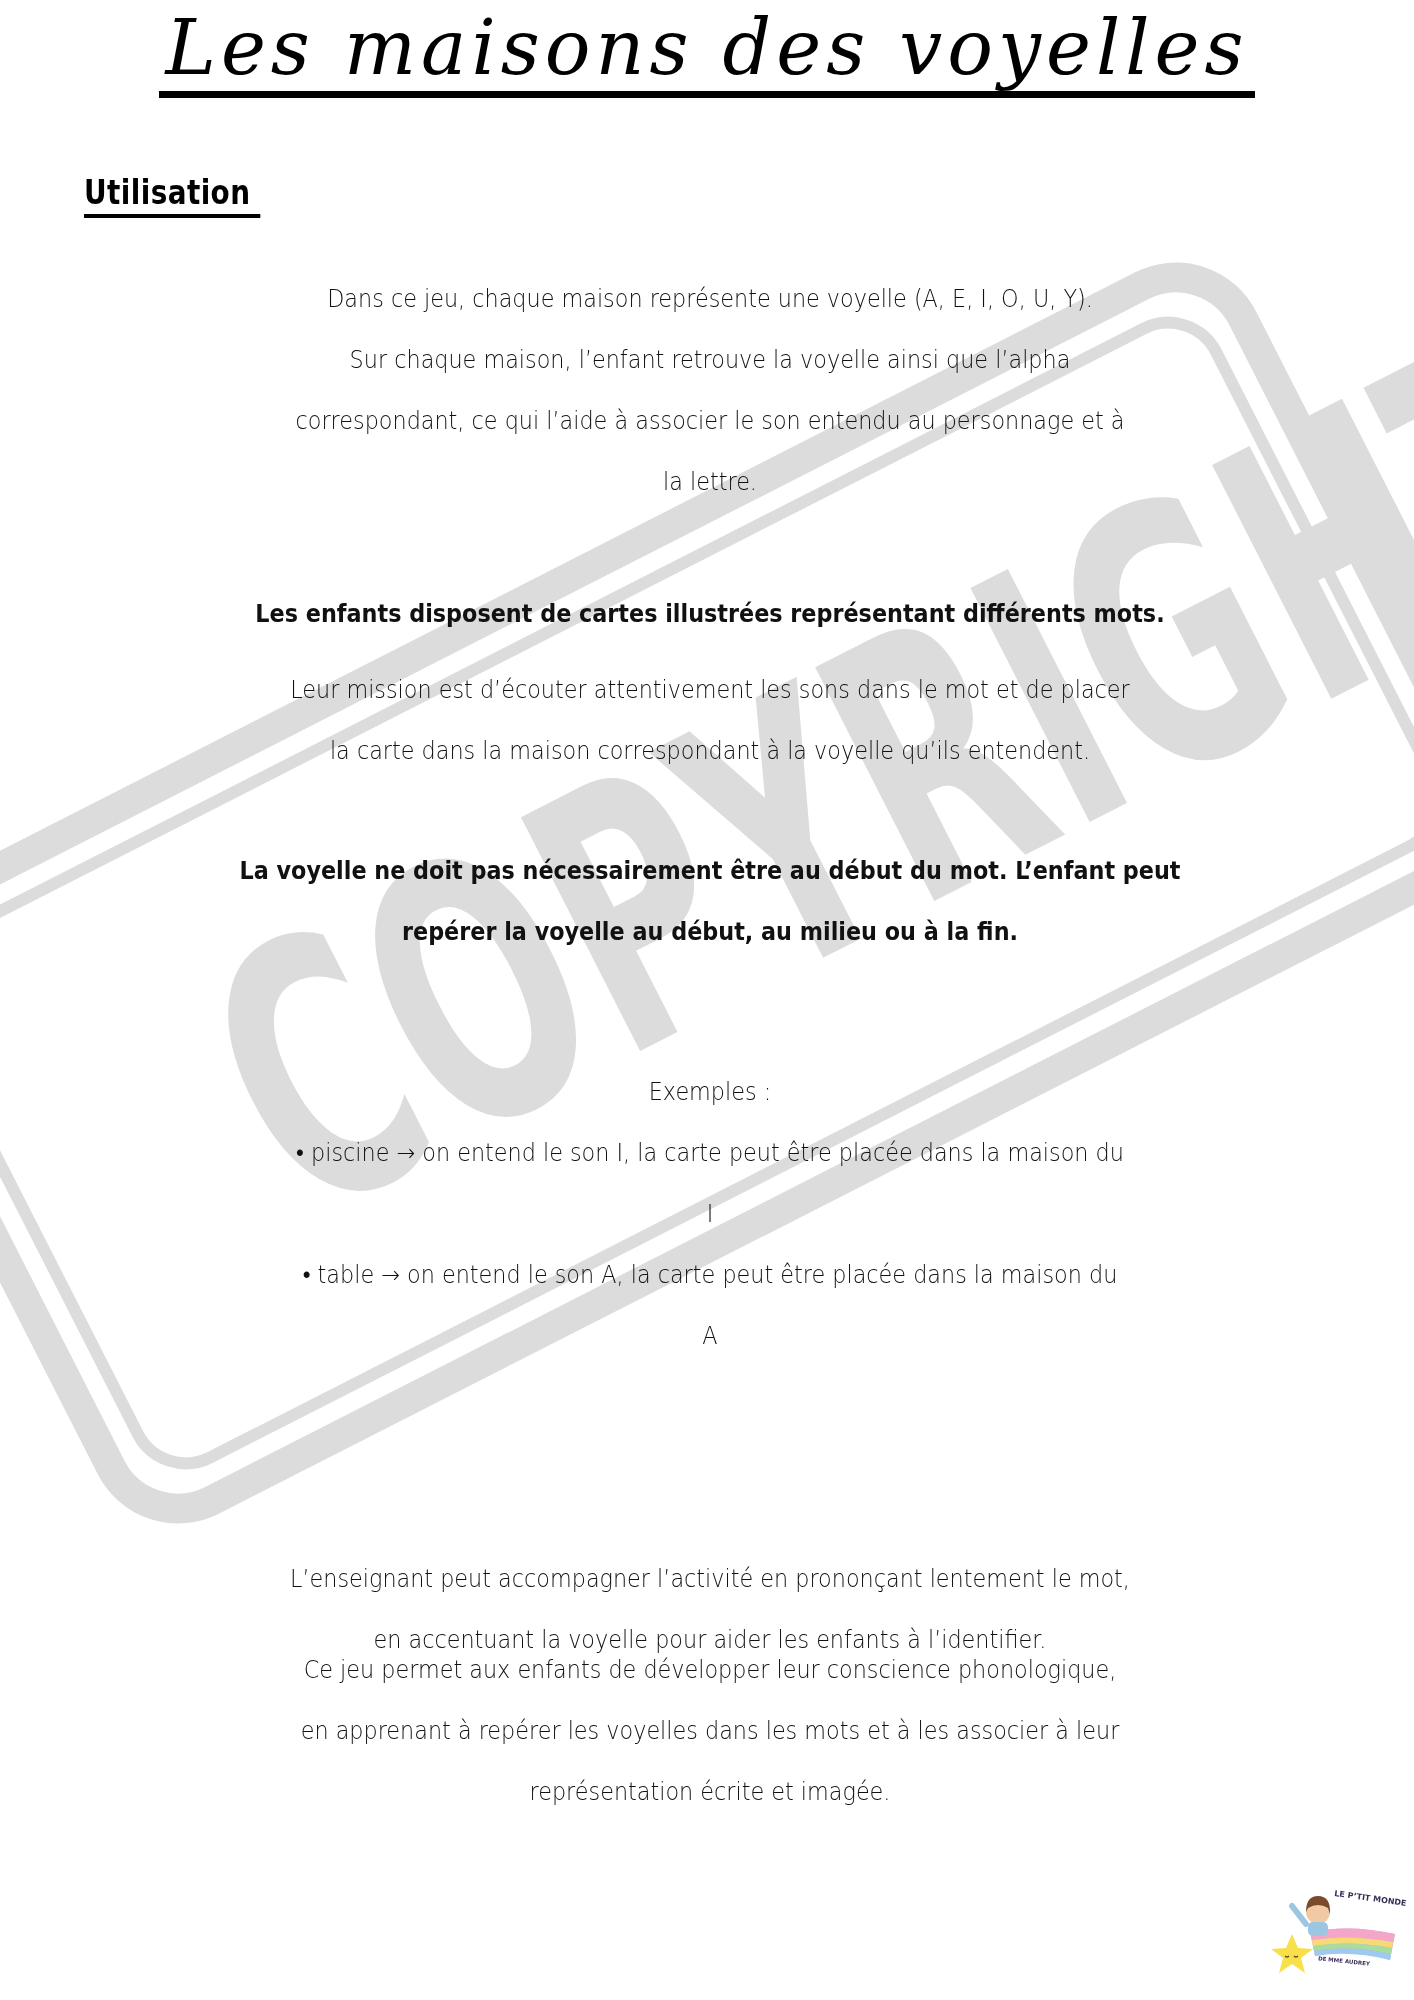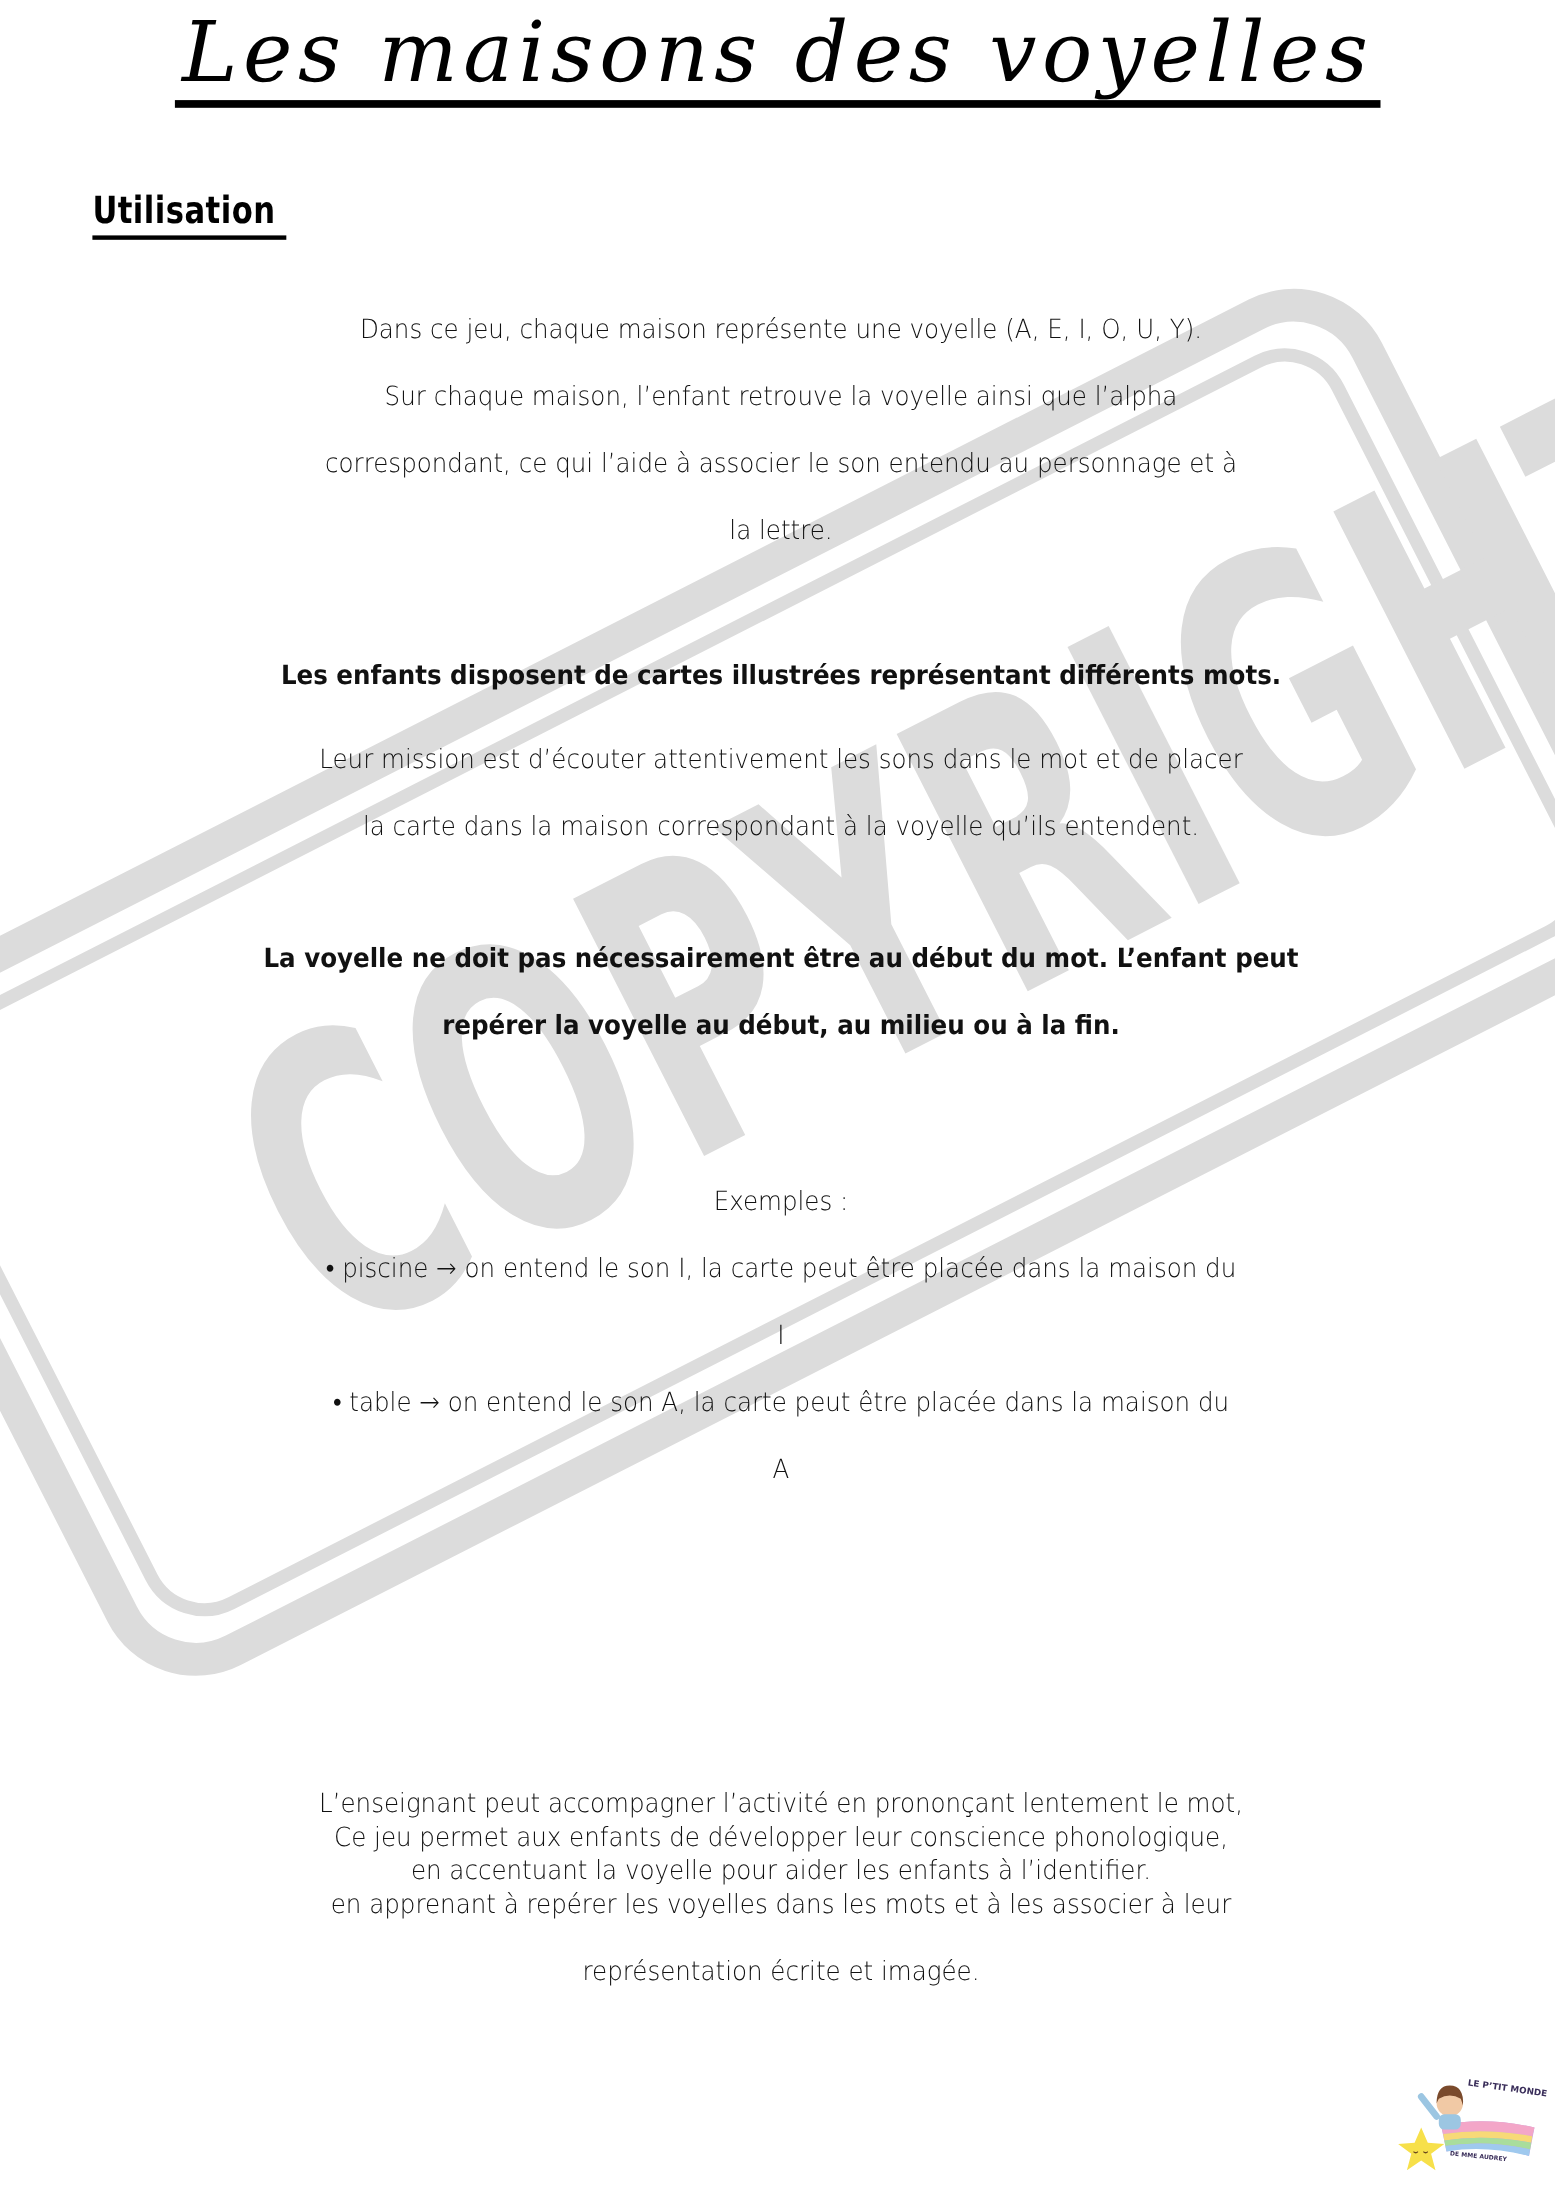--- a/index.html
+++ b/index.html
@@ -174,21 +174,21 @@
     <div>
       <span class="line">• piscine → on entend le son I, la carte peut être placée dans la maison du</span>
       <span class="line">I</span>
     </div>
     <div>
       <span class="line">• table → on entend le son A, la carte peut être placée dans la maison du</span>
       <span class="line">A</span>
     </div>
   </div>
 
-  <div class="body-text" style="top:1609px;">
+  <div class="body-text" style="top:1549px;">
     <span class="line">L’enseignant peut accompagner l’activité en prononçant lentement le mot,</span>
     <span class="line">en accentuant la voyelle pour aider les enfants à l’identifier.</span>
   </div>
 
   <div class="body-text" style="top:1640px;">
     <span class="line">Ce jeu permet aux enfants de développer leur conscience phonologique,</span>
     <span class="line">en apprenant à repérer les voyelles dans les mots et à les associer à leur</span>
     <span class="line">représentation écrite et imagée.</span>
   </div>
 </div>

